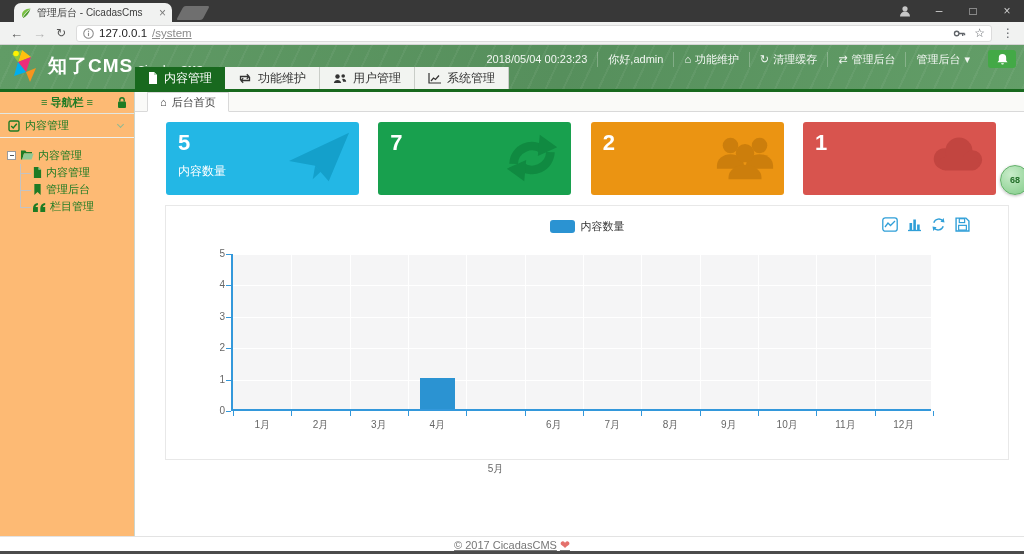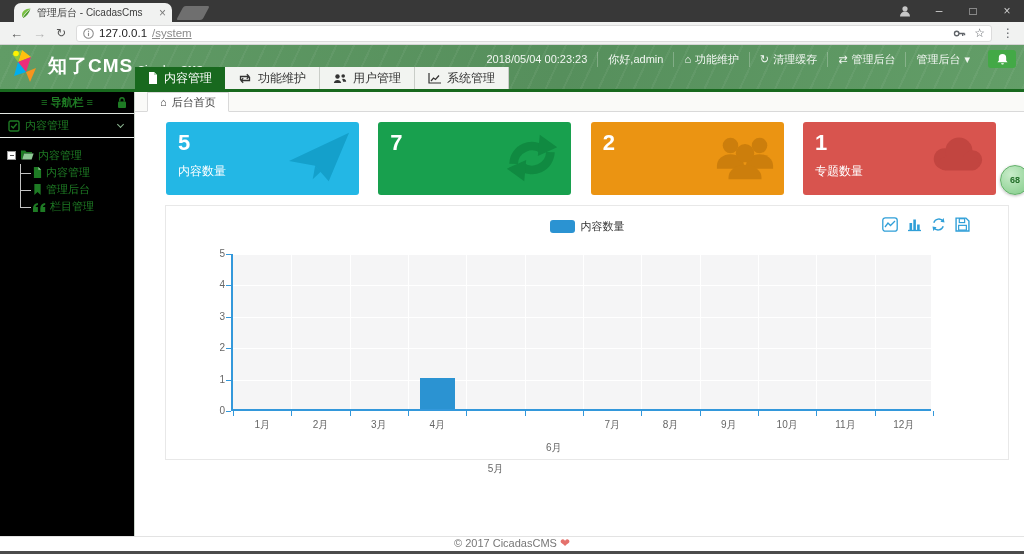--- a/index.html
+++ b/index.html
@@ -44,21 +44,21 @@
   .hr-icon { font-size:11px; line-height:1; }
   .bell-btn { margin-left:8px; width:28px; height:18px; background:#43a946; border-radius:3px;
               display:flex; align-items:center; justify-content:center; }
   .nav-tabs { position:absolute; left:135px; bottom:0; display:flex; z-index:2; }
   .nav-tab { height:22px; padding:0 13px; display:flex; align-items:center; gap:6px; font-size:12px;
              background:#f2f4f1; color:#333; border-right:1px solid #c9cdc8; }
   .nav-tab.active { background:#18691e; color:#fff; border-right:none; }
 
   
   .workspace { display:flex; height:444px; }
-  .sidebar { width:135px; background:#000000; border-right:1px solid #ccd5cc; flex-shrink:0; }
+  .sidebar { width:135px; background:#fdba74; border-right:1px solid #ccd5cc; flex-shrink:0; }
   .sidebar-header { height:22px; display:flex; align-items:center; justify-content:center; gap:4px;
                     border-bottom:1px solid #e2e7e2; color:#1e7b24; font-size:11px; font-weight:bold; position:relative; }
   .sidebar-header .lock { position:absolute; right:6px; top:4px; }
   .sidebar-menu-item { height:24px; display:flex; align-items:center; gap:5px; padding:0 8px;
                        border-bottom:1px solid #eef1ee; color:#1e7b24; font-size:11px; }
   .chev { width:5px; height:5px; border-right:1.4px solid #8fb893; border-bottom:1.4px solid #8fb893;
           transform:rotate(45deg); margin-left:auto; margin-right:3px; margin-top:-3px; }
   .tree { padding:8px 4px 0 7px; color:#1e7b24; font-size:11px; }
   .tree-root { display:flex; align-items:center; gap:4px; height:18px; }
   .expander { width:9px; height:9px; border:1px solid #9a9a9a; background:#fff; position:relative; flex-shrink:0; }
@@ -93,21 +93,21 @@
   .xlab { position:absolute; text-align:center; font-size:10px; color:#666; }
   .ytick { position:absolute; left:-7px; width:5px; height:0; border-top:1px solid #3398db; }
   .xtick { position:absolute; bottom:-7px; width:0; height:5px; border-left:1px solid #3398db; }
 
   .monitor-badge { position:absolute; right:-6px; top:73px; width:30px; height:30px; border-radius:50%;
     background:radial-gradient(circle at 35% 30%, #c9ecca, #7fcb86); border:1px solid #63b06a;
     display:flex; align-items:center; justify-content:center; font-size:9px; font-weight:bold; color:#236e29;
     box-shadow:0 1px 3px rgba(0,0,0,0.25); z-index:5; }
 
   footer.page-footer { height:15px; border-top:1px solid #e3e3e3; background:#fff;
-    display:flex; align-items:flex-start; justify-content:center; gap:3px; font-size:11px; color:#777; }
+    display:flex; align-items:flex-end; justify-content:center; gap:3px; font-size:11px; color:#777;text-decoration:underline; }
   .heart { color:#e4716c; font-size:12px; line-height:1; }
   .window-edge { height:3px; background:#4b4b4b; }
 
   svg { display:block; }
 </style>
 </head>
 <body>
 
 <div class="titlebar">
   <div class="chrome-tab">
@@ -351,21 +351,20 @@
               <path d="M3 34a14 12 0 0 1 28 0v3H3z"></path>
               <circle cx="47" cy="13" r="8"></circle>
               <path d="M33 34a14 12 0 0 1 28 0v3H33z"></path>
               <circle cx="32" cy="21" r="9.5"></circle>
               <path d="M15 46a17 13 0 0 1 34 0v2H15z"></path>
             </svg>
         </span>
       </div>
       <div class="card" style="background: rgb(216, 84, 78);">
         <span class="card-value">1</span>
-        <span class="card-label">专题数量</span>
         <span class="card-icon" style="color: rgb(194, 69, 64);">
           <svg width="62" height="50" viewBox="0 0 64 44" fill="currentColor">
               <circle cx="19" cy="26" r="11"></circle>
               <circle cx="34" cy="18" r="14"></circle>
               <circle cx="48" cy="27" r="10"></circle>
               <rect x="13" y="24" width="42" height="14" rx="7"></rect>
             </svg>
         </span>
       </div>
     </div>
@@ -447,21 +446,21 @@
           <div class="xtick" style="left: 525px; border-left-color: rgb(51, 152, 219);"></div>
           <div class="xtick" style="left: 583.333px; border-left-color: rgb(51, 152, 219);"></div>
           <div class="xtick" style="left: 641.667px; border-left-color: rgb(51, 152, 219);"></div>
           <div class="xtick" style="left: 700px; border-left-color: rgb(51, 152, 219);"></div>
           <div class="xlab" style="left: 0px; width: 58.3333px; top: 164px;">1月</div>
           <div class="xlab" style="left: 58.3333px; width: 58.3333px; top: 164px;">2月</div>
           <div class="xlab" style="left: 116.667px; width: 58.3333px; top: 164px;">3月</div>
           <div class="xlab" style="left: 175px; width: 58.3333px; top: 164px;">4月</div>
           <div class="bar" style="left: 186.667px; width: 35px; height: 31.4px; background: rgb(43, 147, 210);"></div>
           <div class="xlab" style="left: 233.333px; width: 58.3333px; top: 164px; margin-top: 44px;">5月</div>
-          <div class="xlab" style="left: 291.667px; width: 58.3333px; top: 164px; margin-top: 23px;">6月</div>
+          <div class="xlab" style="left: 291.667px; width: 58.3333px; top: 164px;">6月</div>
           <div class="xlab" style="left: 350px; width: 58.3333px; top: 164px;">7月</div>
           <div class="xlab" style="left: 408.333px; width: 58.3333px; top: 164px; text-align: center;">8月</div>
           <div class="xlab" style="left: 466.667px; width: 58.3333px; top: 164px;">9月</div>
           <div class="xlab" style="left: 525px; width: 58.3333px; top: 164px;">10月</div>
           <div class="xlab" style="left: 583.333px; width: 58.3333px; top: 164px;">11月</div>
           <div class="xlab" style="left: 641.667px; width: 58.3333px; top: 164px;">12月</div>
         </div>
     </div>
 
     <div class="monitor-badge">68</div>

